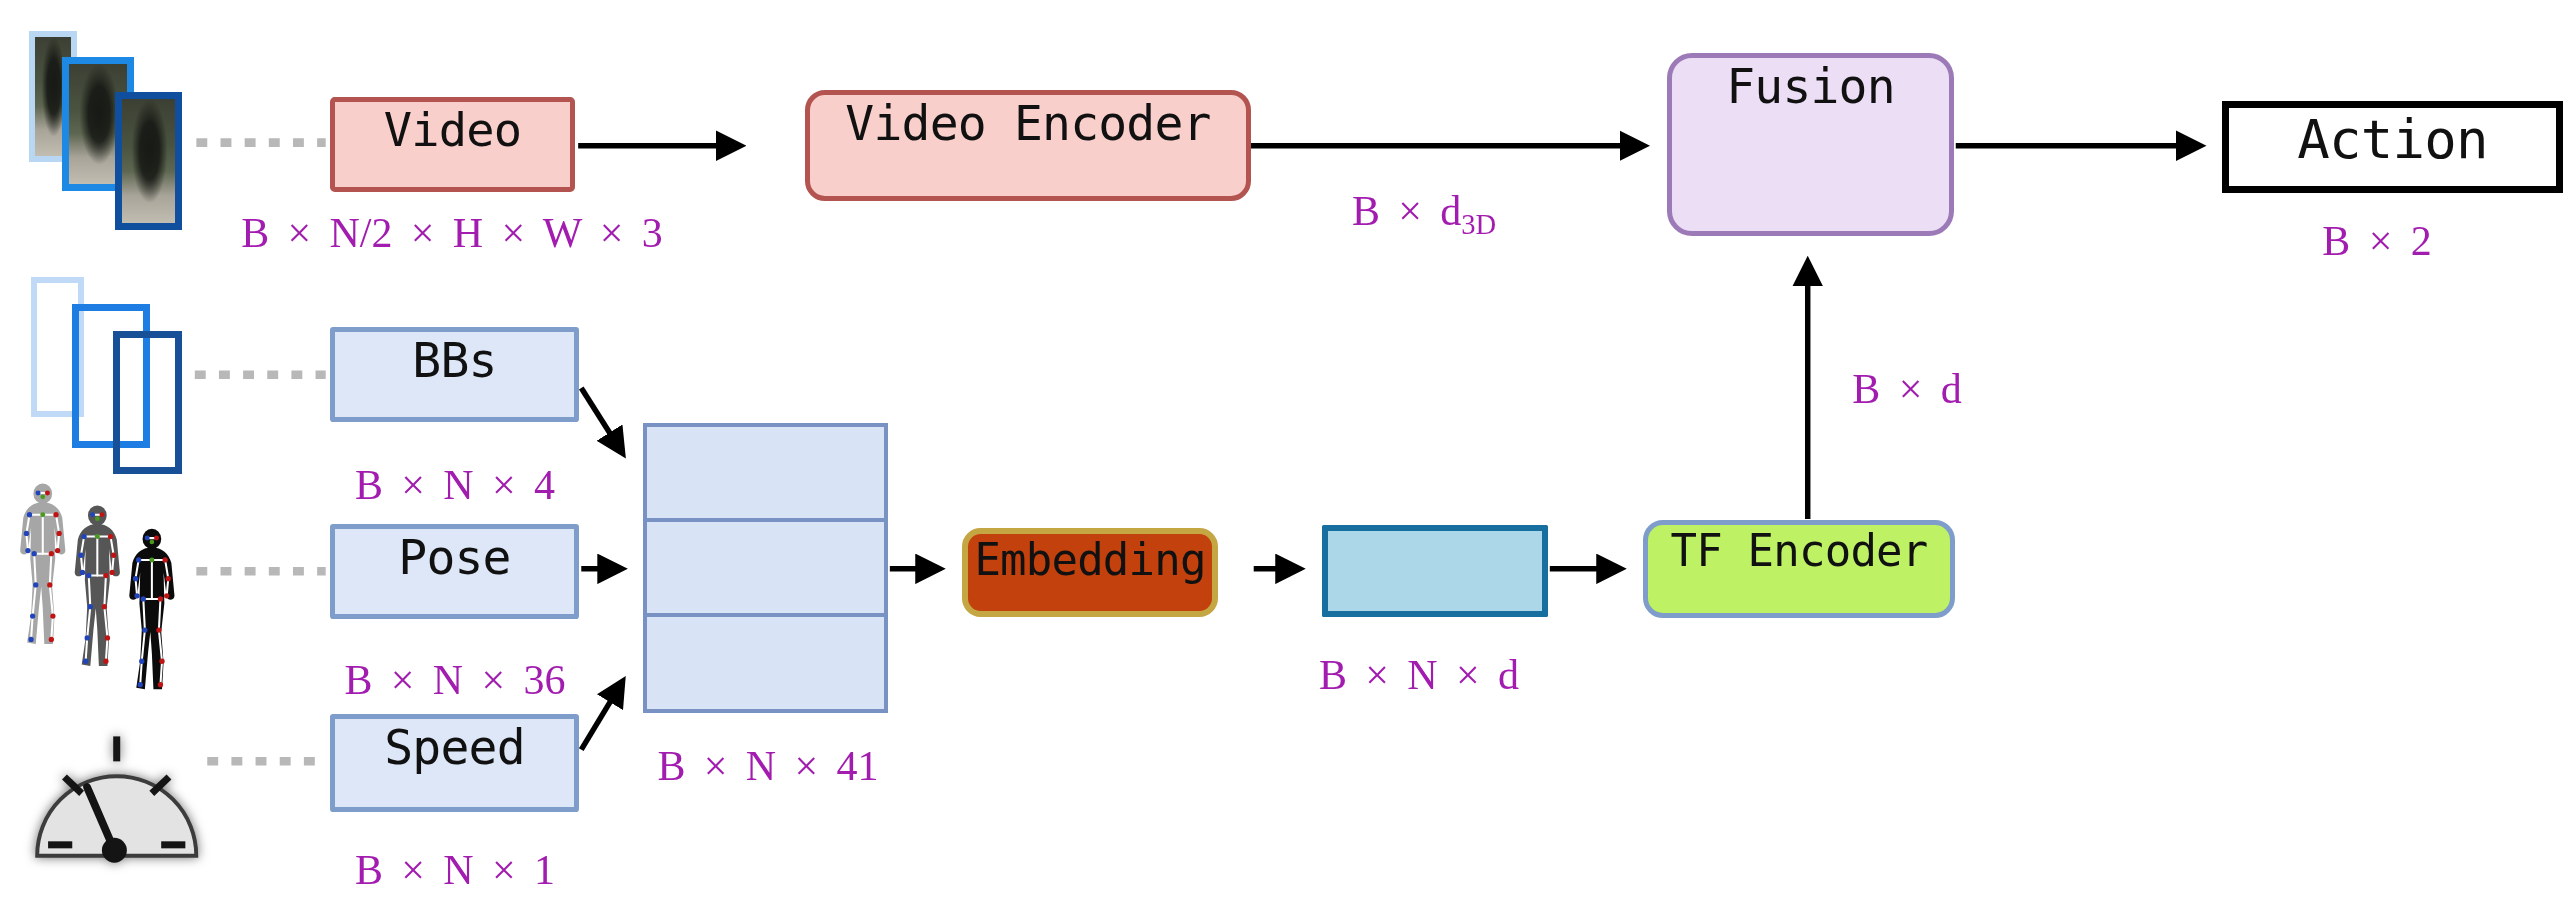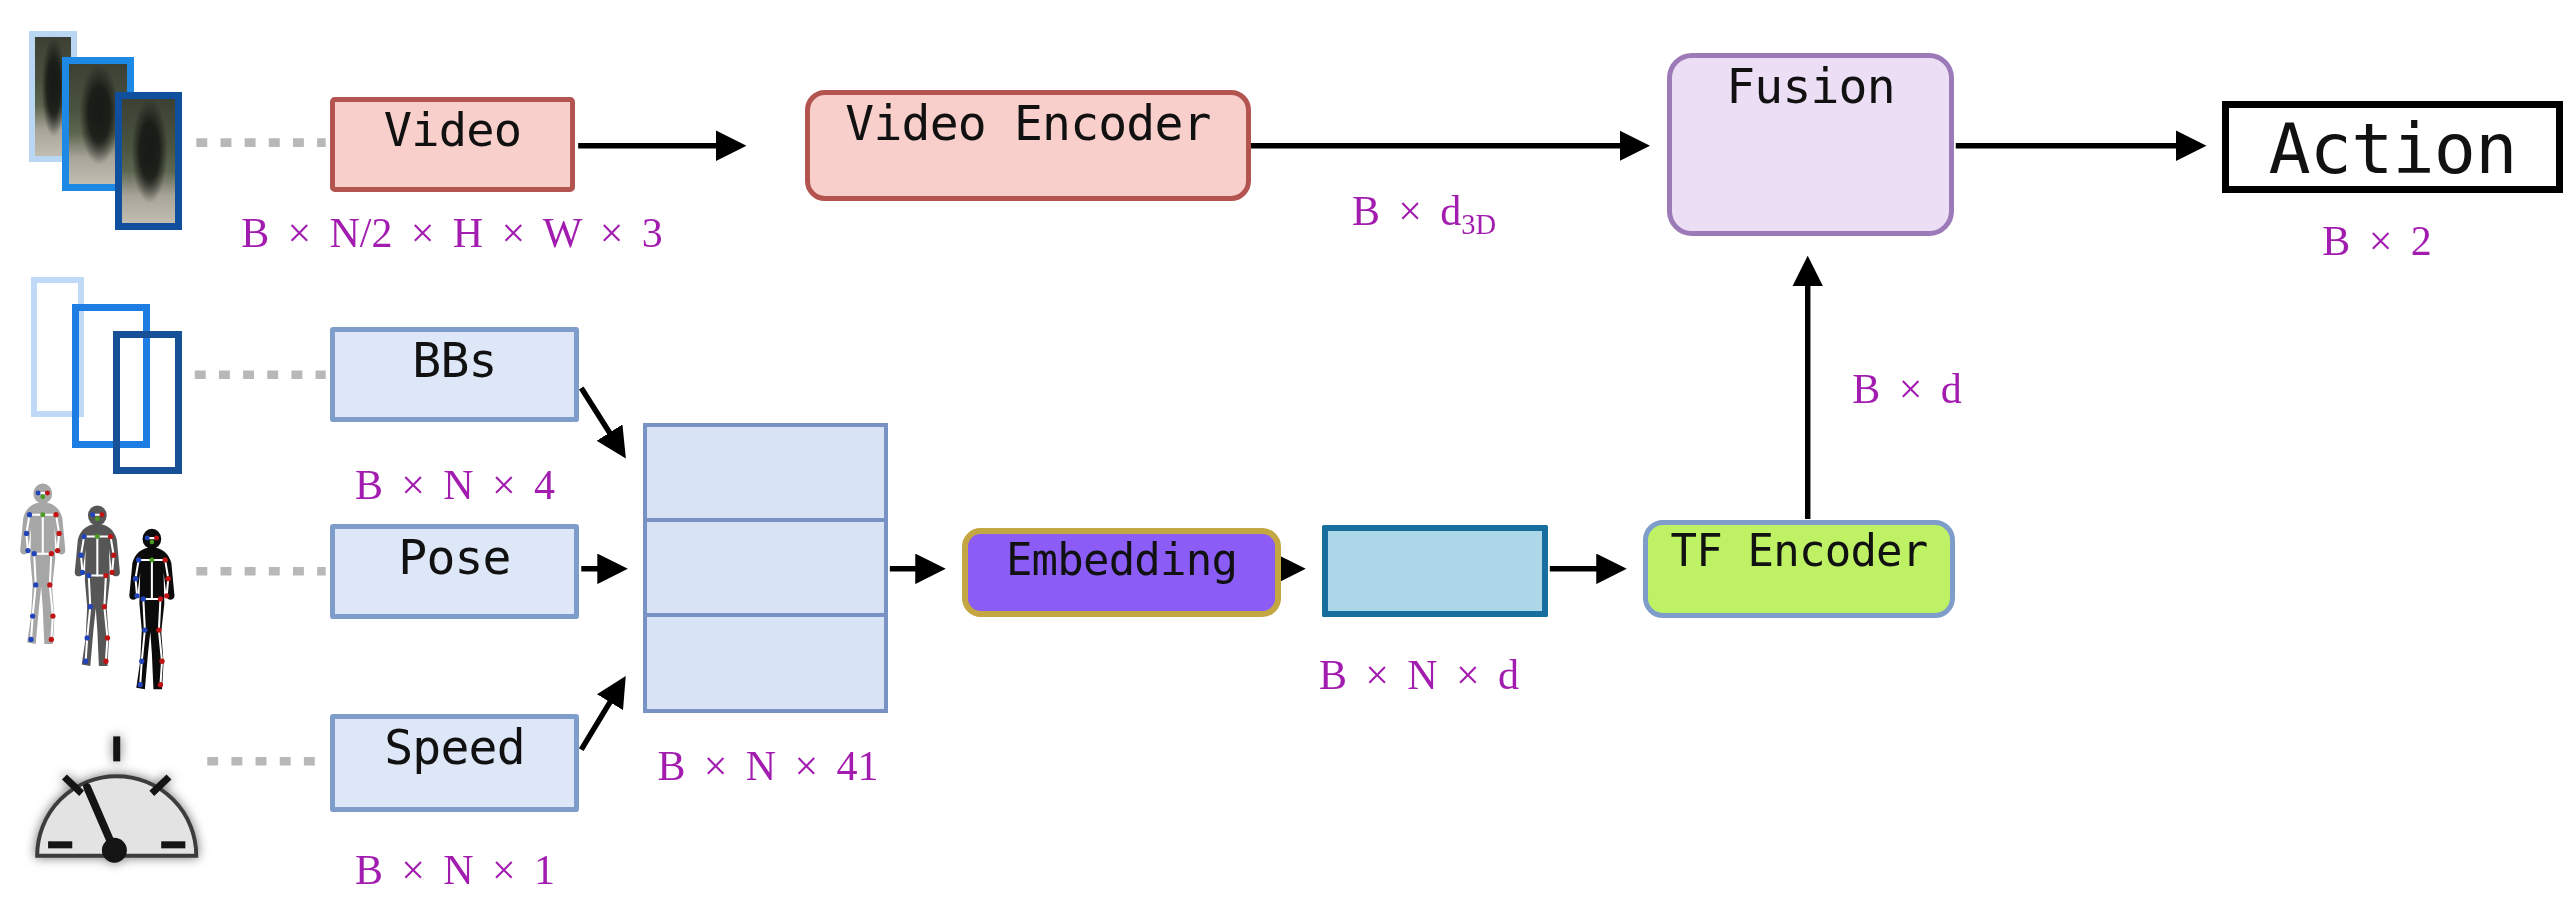--- a/index.html
+++ b/index.html
@@ -149,21 +149,21 @@
   </div>
 
   <div class="box" style="left:763px;top:90px;width:446px;height:111px;background:#f8cfcb;border:5.5px solid #b35450;border-radius:20px;font-size:48px;margin-left:42px;">
     <span>Video Encoder</span>
   </div>
 
   <div class="box" style="left:1667px;top:53px;width:287px;height:183px;background:#ecdef5;border:5.5px solid #9c7ab8;border-radius:25px;font-size:48px;">
     <span>Fusion</span>
   </div>
 
-  <div class="box" style="left:2222px;top:101px;width:341px;height:92px;background:#ffffff;border:7px solid #000000;border-radius:0;font-size:70px;">
+  <div class="box" style="left:2222px;top:101px;width:341px;height:92px;background:#ffffff;border:7px solid #000000;border-radius:0;font-size:54px;">
     <span>Action</span>
   </div>
 
   <div class="box" style="left:330px;top:327px;width:249px;height:95px;background:#dde7f8;border:5.5px solid #7e9dcb;border-radius:3.1px;font-size:48px;">
     <span>BBs</span>
   </div>
 
   <div class="box" style="left:330px;top:524px;width:249px;height:95px;background:#dde7f8;border:5.5px solid #7e9dcb;border-radius:3.1px;font-size:48px;">
     <span>Pose</span>
   </div>
@@ -171,38 +171,39 @@
   <div class="box" style="left:330px;top:714px;width:249px;height:98px;background:#dde7f8;border:5.5px solid #7e9dcb;border-radius:3.1px;font-size:48px;">
     <span>Speed</span>
   </div>
 
   <div>
     <div class="box" style="left:643px;top:423px;width:245px;height:100px;background:#d8e3f6;border:4.7px solid #7892c4;"></div>
     <div class="box" style="left:643px;top:518px;width:245px;height:100px;background:#d8e3f6;border:4.7px solid #7892c4;"></div>
     <div class="box" style="left:643px;top:613px;width:245px;height:100px;background:#d8e3f6;border:4.7px solid #7892c4;"></div>
   </div>
 
-  <div class="box" style="left:962px;top:528px;width:319px;height:89px;background:#8b5cf6;border:6.2px solid #c4a643;border-radius:18.7px;font-size:44px;">
+  <div class="box" style="left:962px;top:528px;width:256px;height:89px;background:#c2410c;border:6.2px solid #c4a643;border-radius:18.7px;font-size:44px;">
     <span>Embedding</span>
   </div>
 
   <div class="box" style="left:1322px;top:525px;width:226px;height:92px;background:#abd7e9;border:6.2px solid #176f9f;border-radius:1.6px;"></div>
 
   <div class="box" style="left:1643px;top:520px;width:312px;height:98px;background:#bef264;border:5.5px solid #7e9dcb;border-radius:20px;font-size:44px;">
     <span>TF Encoder</span>
   </div>
 
   <div class="dim" style="left:452px;top:209px;"><span>B × N/2 × H × W × 3</span></div>
 
   <div class="dim" style="left:1424px;top:187px;"><span>B × d</span><sub>3D</sub></div>
 
   <div class="dim" style="left:2377px;top:217px;"><span>B × 2</span></div>
 
   <div class="dim" style="left:455px;top:461px;"><span>B × N × 4</span></div>
 
+  <div class="dim" style="left:455px;top:656px;"><span>B × N × 36</span></div>
 
   <div class="dim" style="left:455px;top:846px;"><span>B × N × 1</span></div>
 
   <div class="dim" style="left:768px;top:742px;"><span>B × N × 41</span></div>
 
   <div class="dim" style="left:1419px;top:651px;"><span>B × N × d</span></div>
 
   <div class="dim" style="left:1907px;top:365px;"><span>B × d</span></div>
 
 </div>

